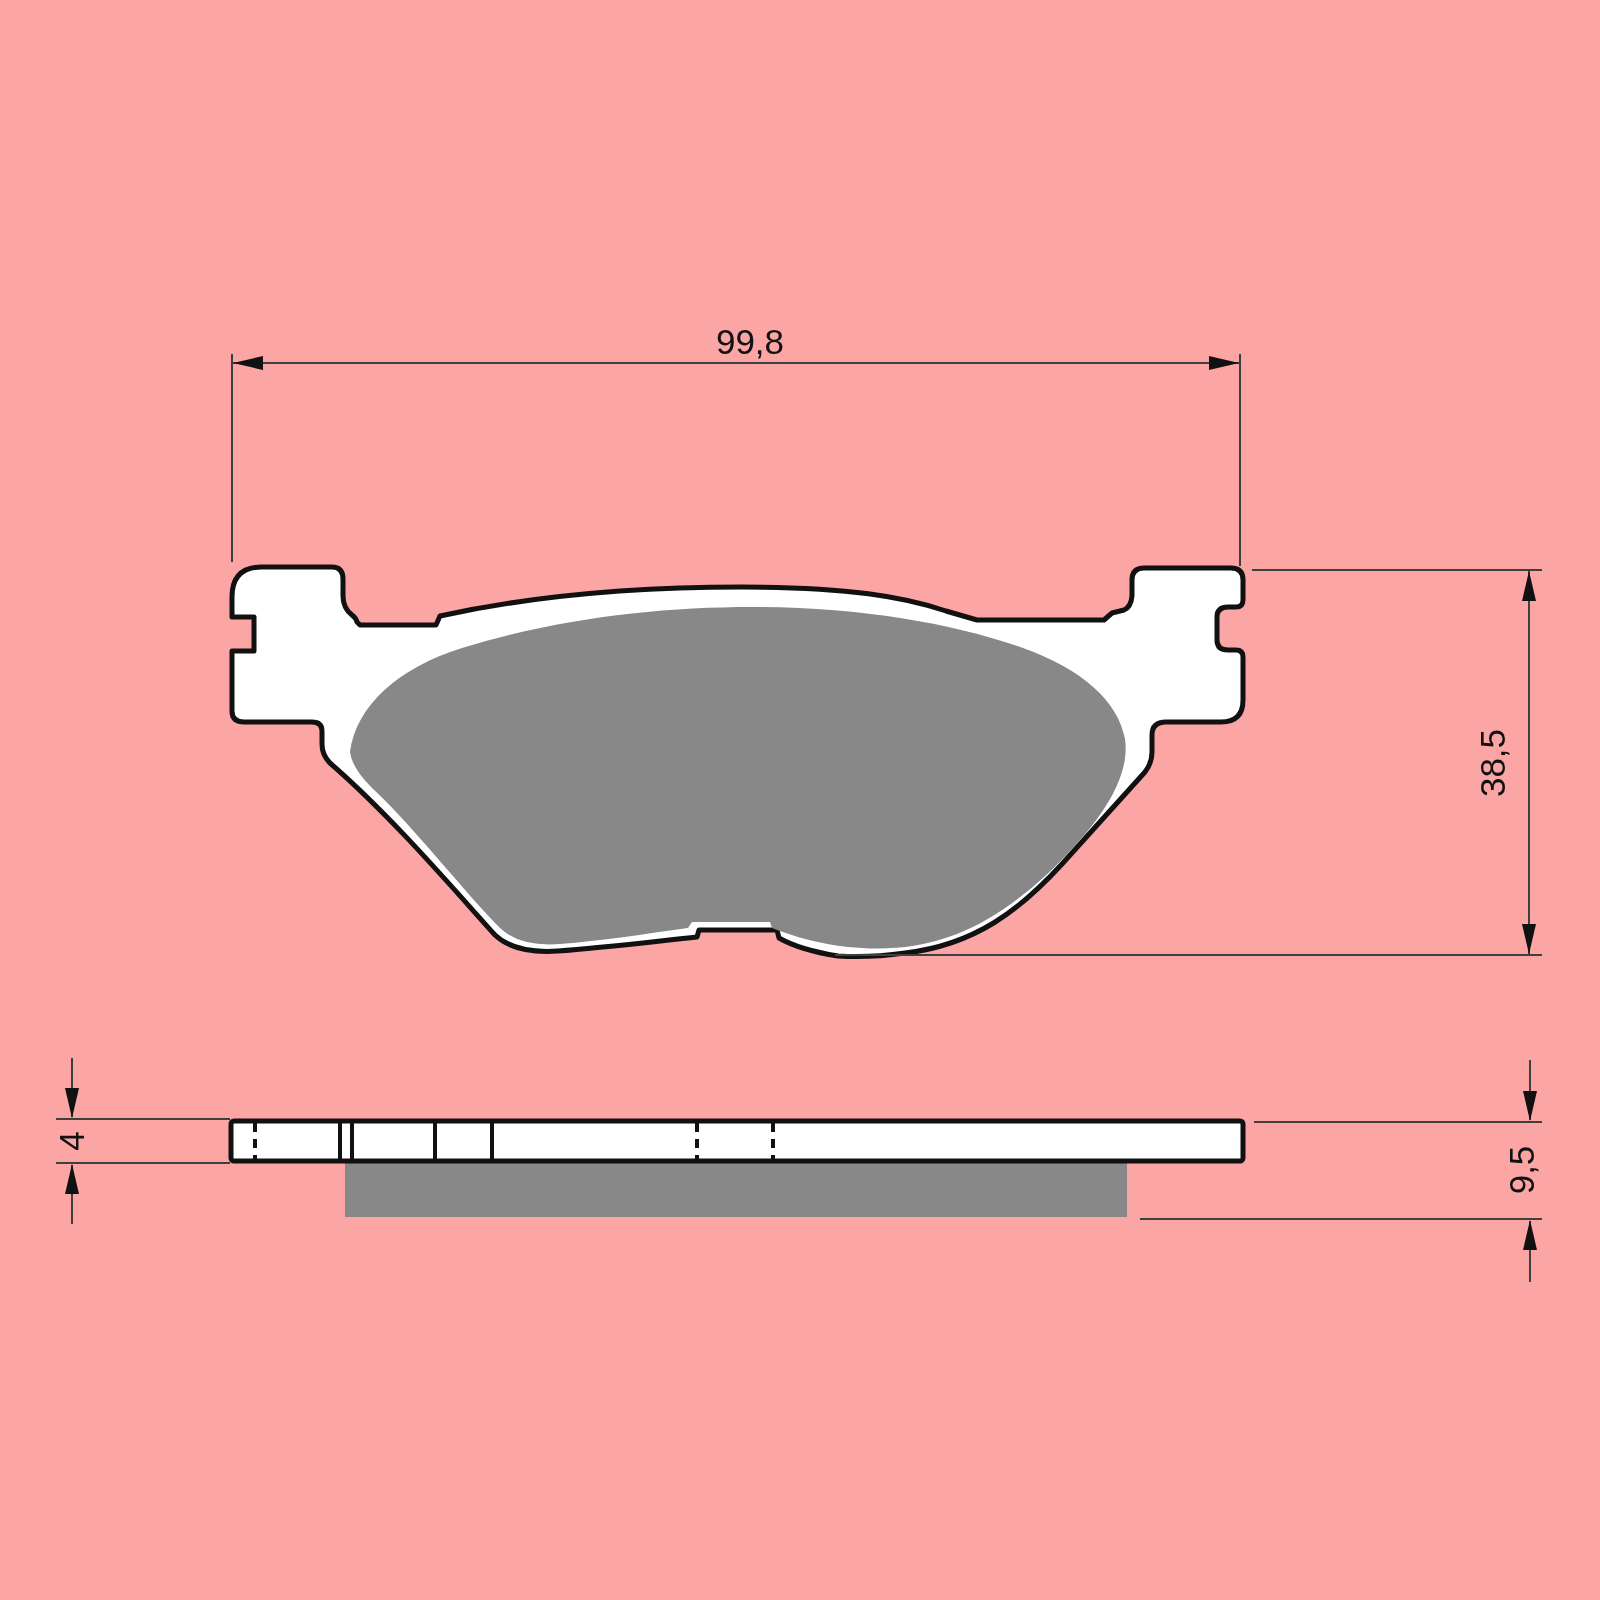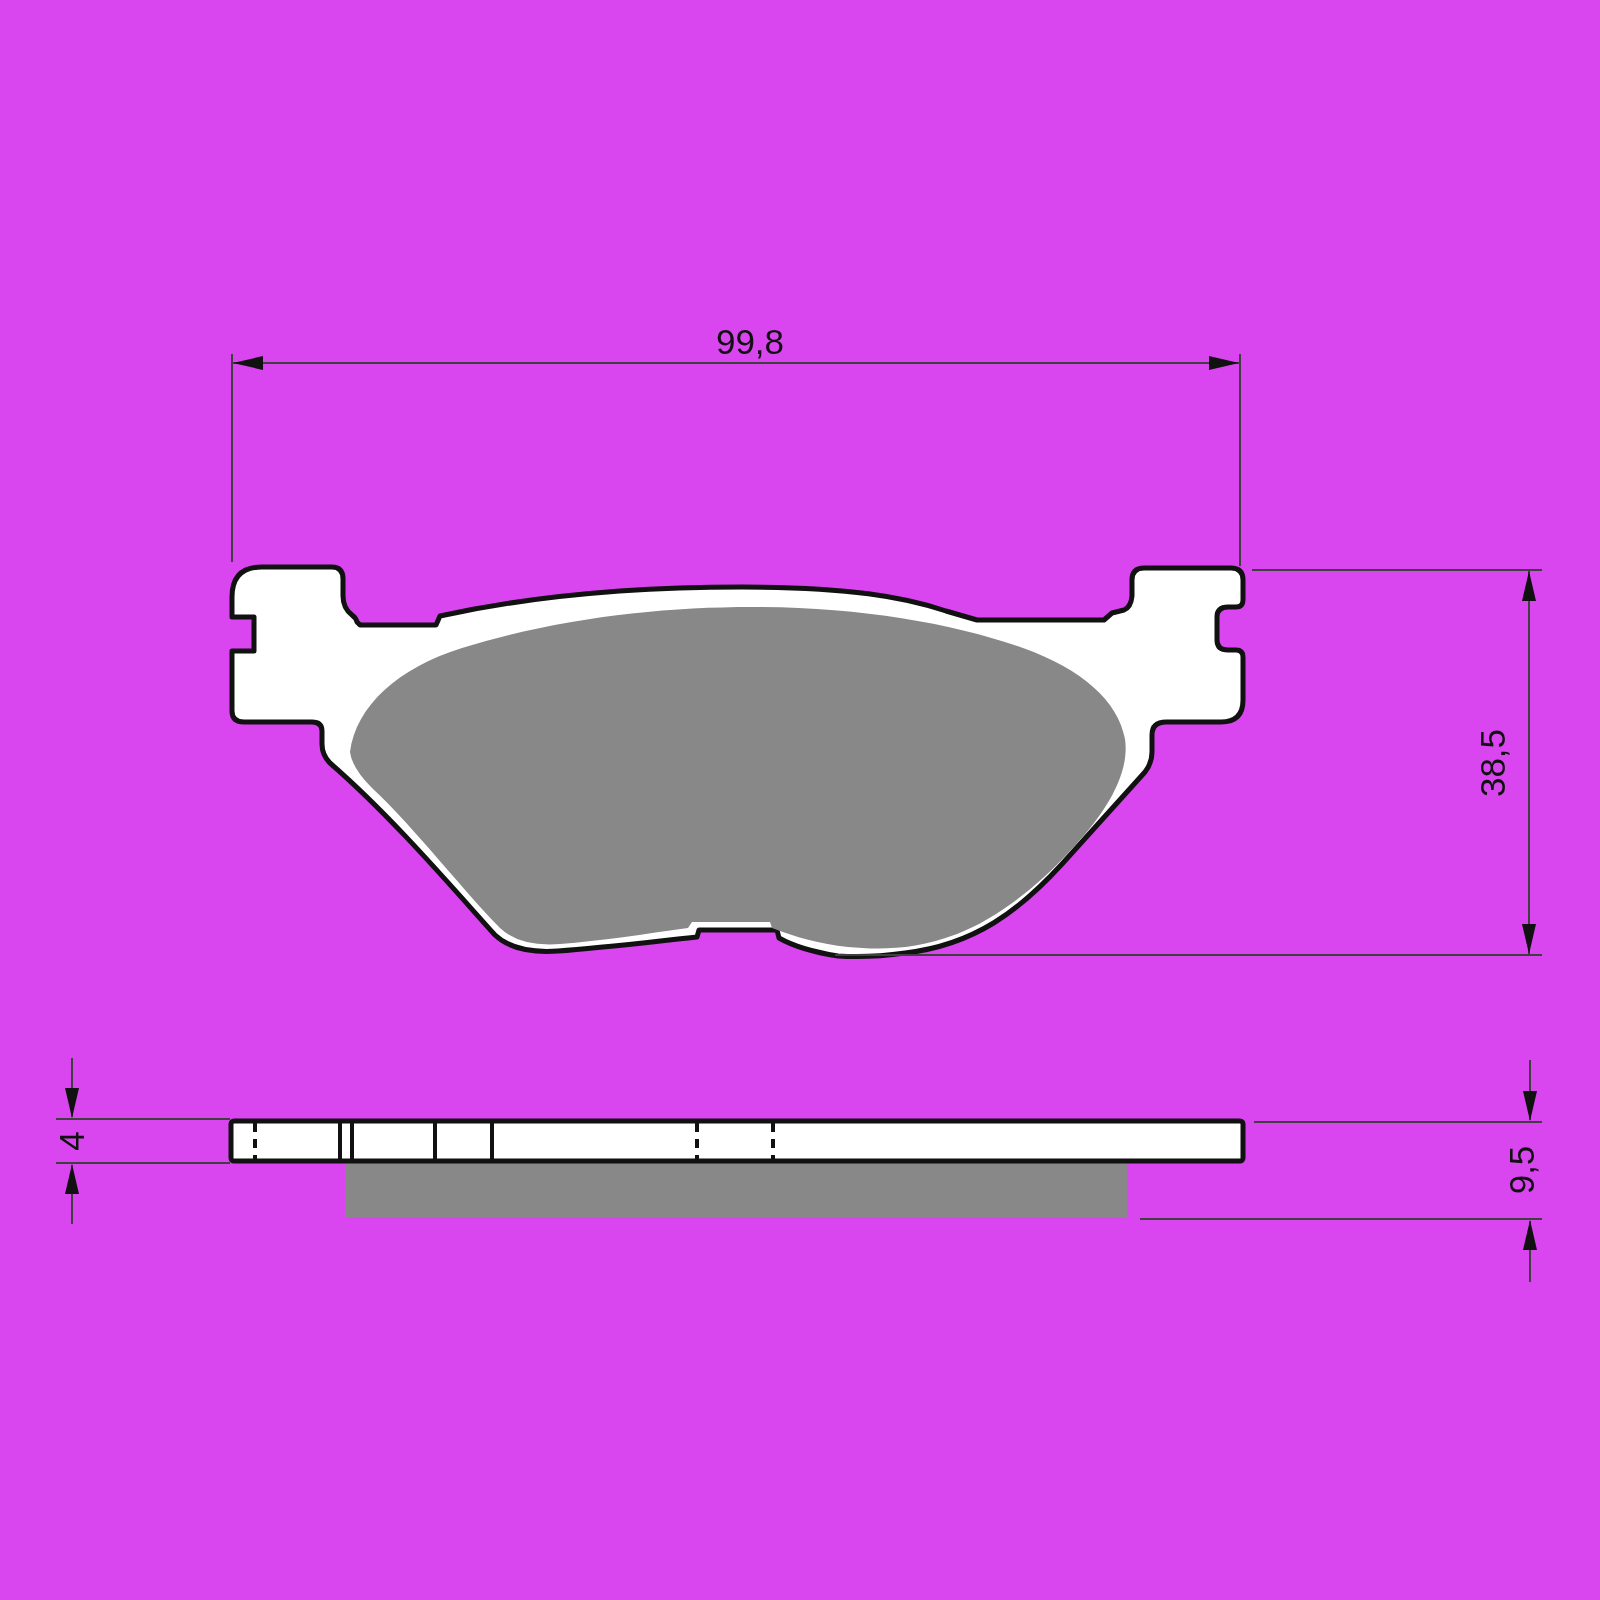--- a/index.html
+++ b/index.html
@@ -1,16 +1,16 @@
 <!DOCTYPE html>
 <html><head>
 <meta charset="utf-8">
 <style>
   html,body{margin:0;padding:0;background:#ffffff;}
-  .canvas-wrap{width:1600px;height:1600px;position:relative;background:#d946ef;}
+  .canvas-wrap{width:1600px;height:1600px;position:relative;background:#fca5a5;}
   svg{display:block;}
   .outline{fill:#ffffff;stroke:#111111;stroke-width:5;stroke-linejoin:round;stroke-linecap:round;}
   .sect{stroke:#111111;stroke-width:4;fill:none;}
   .dash{stroke-dasharray:9 7;}
   .thin{stroke:#3f3f3f;stroke-width:2;fill:none;}
   .arrowhead{fill:#111111;stroke:none;}
   .dimtext{font-family:"Liberation Sans","DejaVu Sans",sans-serif;font-size:35px;fill:#111111;}
 </style>
 </head>
 <body>

